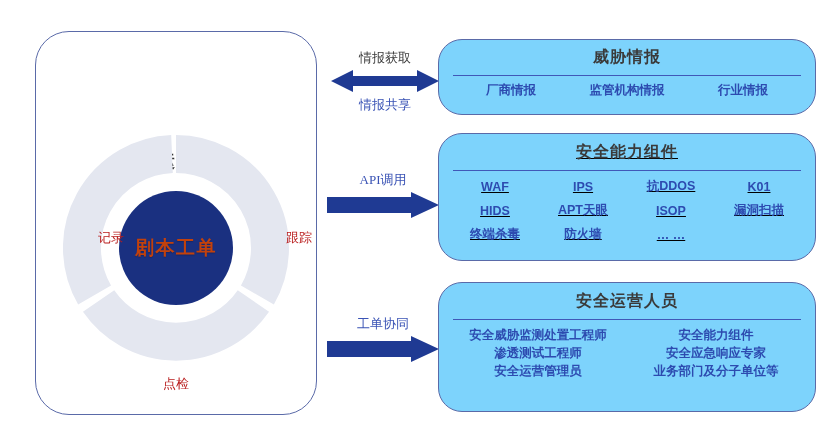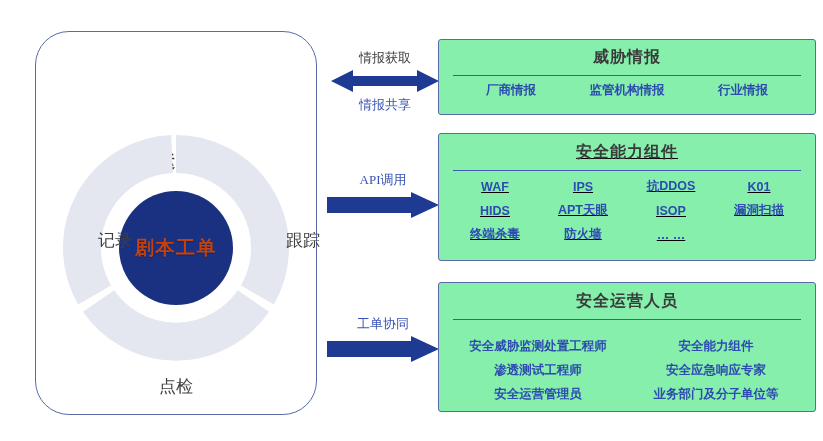--- a/index.html
+++ b/index.html
@@ -27,21 +27,21 @@
     position:absolute;left:50%;top:216px;transform:translate(-50%,-50%);
     width:226px;height:226px;
   }
   .donut-wrap svg{display:block;width:226px;height:226px;}
   .donut-center{
     position:absolute;left:50%;top:50%;transform:translate(-50%,-50%);
     color:#c2410c;font-size:19px;font-weight:bold;letter-spacing:1.5px;
     white-space:nowrap;text-shadow:0 1px 1px rgba(0,0,0,.18);
   }
   .ring-label{
-    position:absolute;font-size:17px;color:#404040;white-space:nowrap;
+    position:absolute;font-size:13px;color:#b91c1c;white-space:nowrap;
     font-weight:500;
   }
   .lbl-record{left:62px;top:197px;}
   .lbl-track{left:250px;top:197px;}
   .lbl-check{left:50%;top:343px;transform:translateX(-50%);}
 
   
   .arrow-group{position:absolute;font-family:Liberation Serif, serif;}
   .arrow-group svg{display:block;overflow:visible;}
   .arrow-label{
@@ -52,22 +52,22 @@
   .arrow-label.bottom{bottom:-22px;}
   .lab-dark{color:#3b3b3b;}
   .lab-blue{color:#3a53b5;}
 
   .arr-1{left:331px;top:70px;width:108px;height:22px;}
   .arr-2{left:327px;top:192px;width:112px;height:26px;}
   .arr-3{left:327px;top:336px;width:112px;height:26px;}
 
   
   .info-card{
-    position:absolute;box-sizing:border-box;background:#86efac;
-    border:1.6px solid #5a6aa8;border-radius:3px;
+    position:absolute;box-sizing:border-box;background:#7dd3fc;
+    border:1.6px solid #5a6aa8;border-radius:24px;
   }
   .card-title{
     text-align:center;font-size:16px;font-weight:bold;color:#3a3a3a;
     letter-spacing:1px;
   }
   .card-divider{
     height:0;border-top:1.7px solid #4058b8;margin:0 auto;
   }
   .card-items{
     display:grid;justify-items:center;align-items:center;
@@ -90,22 +90,22 @@
   .card-cap .card-items{
     grid-template-columns:repeat(4,1fr);row-gap:7px;
     margin:7px 12px 0 12px;font-size:12.5px;
   }
 
   
   .card-people{left:438px;top:282px;width:378px;height:130px;}
   .card-people .card-title{margin-top:8px;}
   .card-people .card-divider{width:348px;margin-top:7px;}
   .card-people .card-items{
-    grid-template-columns:repeat(2,1fr);row-gap:7px;
-    margin:18px 10px 0 10px;font-size:12.5px;
+    grid-template-columns:repeat(2,1fr);row-gap:1px;
+    margin:7px 10px 0 10px;font-size:12.5px;
   }
 </style>
 </head>
 <body>
 
 <div class="canvas">
 
   <div class="platform-card">
 
     <div class="platform-title">安全运营平台</div>

